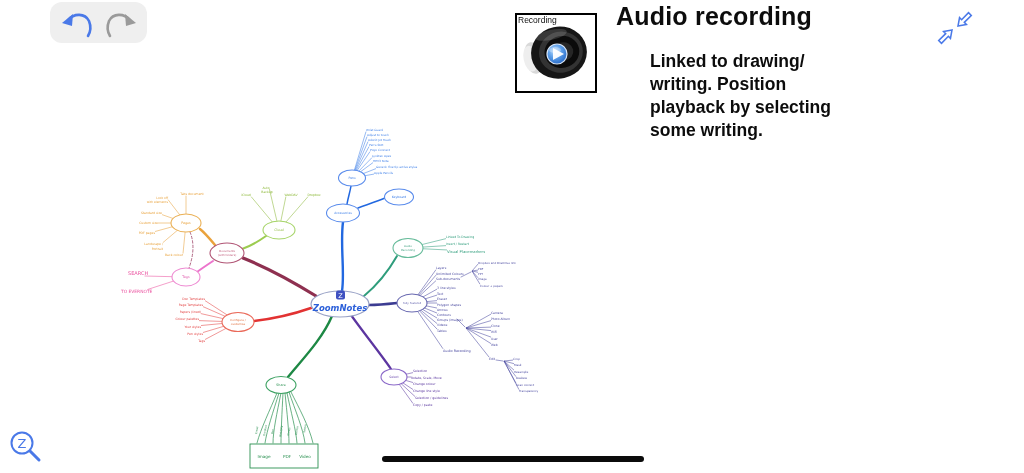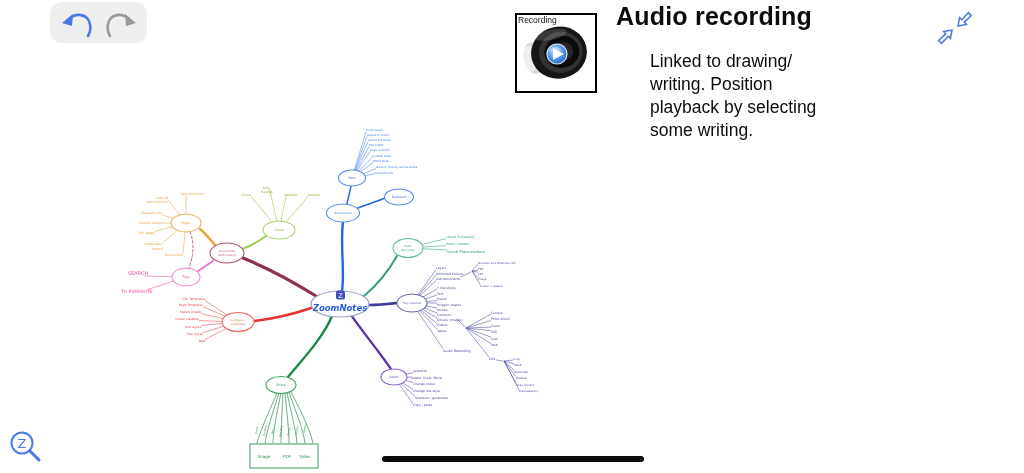--- a/index.html
+++ b/index.html
@@ -9,21 +9,21 @@
   .toolbtn{background:#efefef;border-radius:12px;display:flex;align-items:center;justify-content:center;}
   .tool-group{left:50px;top:2px;width:97px;height:41px;gap:4px;}
   .pan-tool{left:3px;top:47px;width:47px;height:48px;background:#8aa4e8;border-radius:10px;
             display:flex;align-items:center;justify-content:center;}
   .zoom-tool{left:3px;top:425px;width:44px;height:43px;border-radius:10px;}
   .collapse-tool{left:928px;top:3px;width:53px;height:48px;}
   .icon-btn{background:none;border:none;padding:0;margin:0;display:flex;align-items:center;justify-content:center;cursor:pointer;}
   .rec-widget{left:515px;top:13px;width:82px;height:80px;border:2px solid #000;background:#fff;box-sizing:border-box;}
   .rec-label{position:absolute;left:1px;top:0px;font-size:8.5px;color:#111;z-index:2;}
   .note-title{left:616px;top:2px;font-size:25px;font-weight:bold;color:#0c0c0c;letter-spacing:0.2px;}
-  .note-body{left:650px;top:50px;font-size:17.5px;line-height:23px;color:#0c0c0c;white-space:pre-line;}
+  .note-body{left:650px;top:50px;font-size:17.5px;line-height:23px;color:#0c0c0c;white-space:pre-line;font-weight:bold;}
   .home-indicator{left:382px;top:456px;width:262px;height:6px;background:#0b0b0b;border-radius:3px;}
   #mm{left:0;top:0;}
   #mm text{font-family:"DejaVu Sans",sans-serif;}
 </style>
 </head>
 <body>
 
 <svg id="mm" class="abs" width="1024" height="473" viewBox="0 0 1024 473">
   <g id="branches" fill="none" stroke-linecap="round">
     <path d="M 316,296 C 292,281 263,266 243,258" stroke="#8e3050" stroke-width="3.2"></path>

